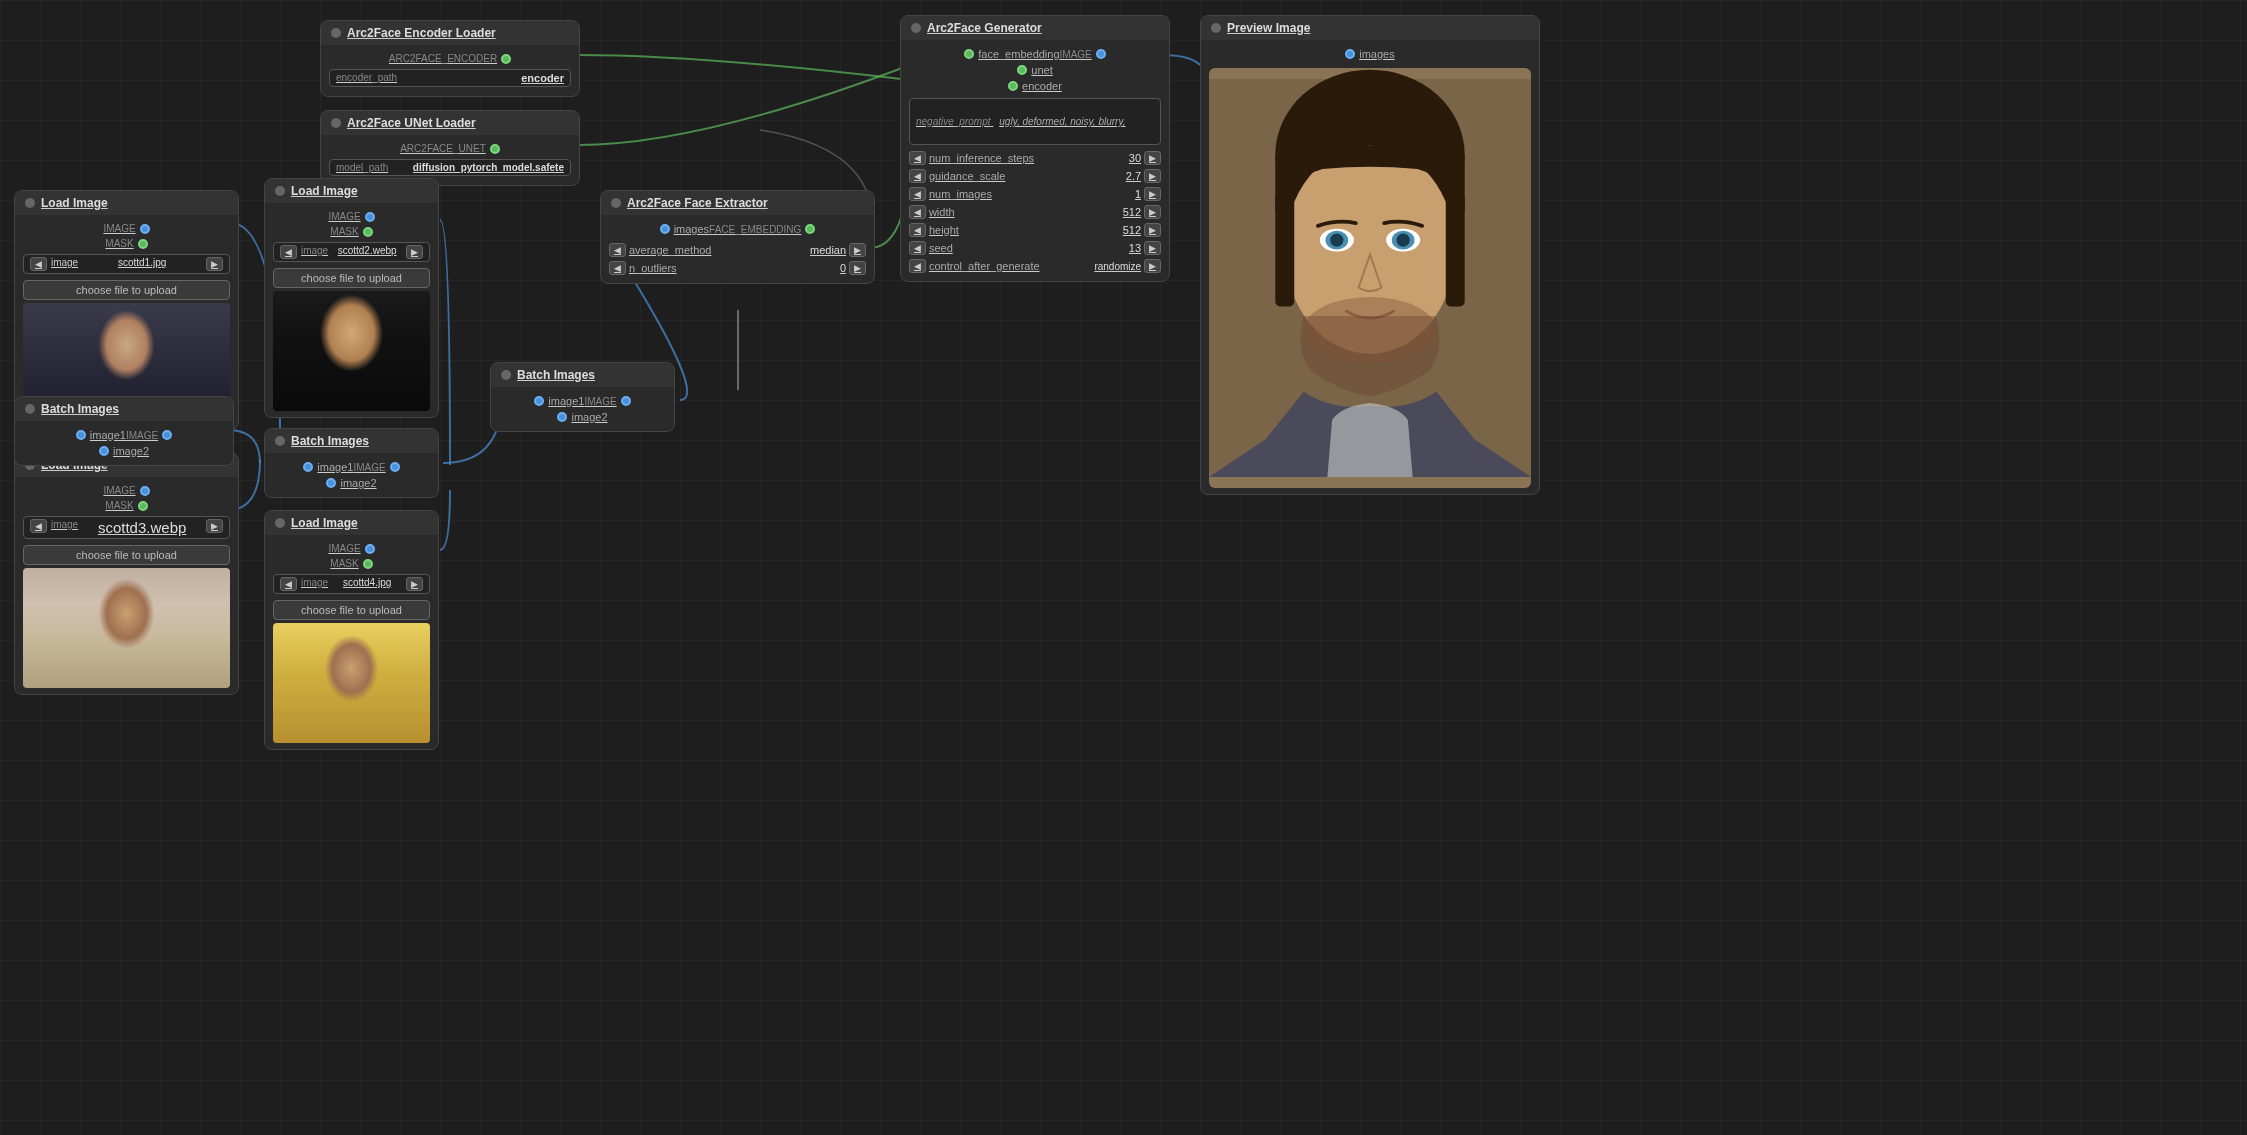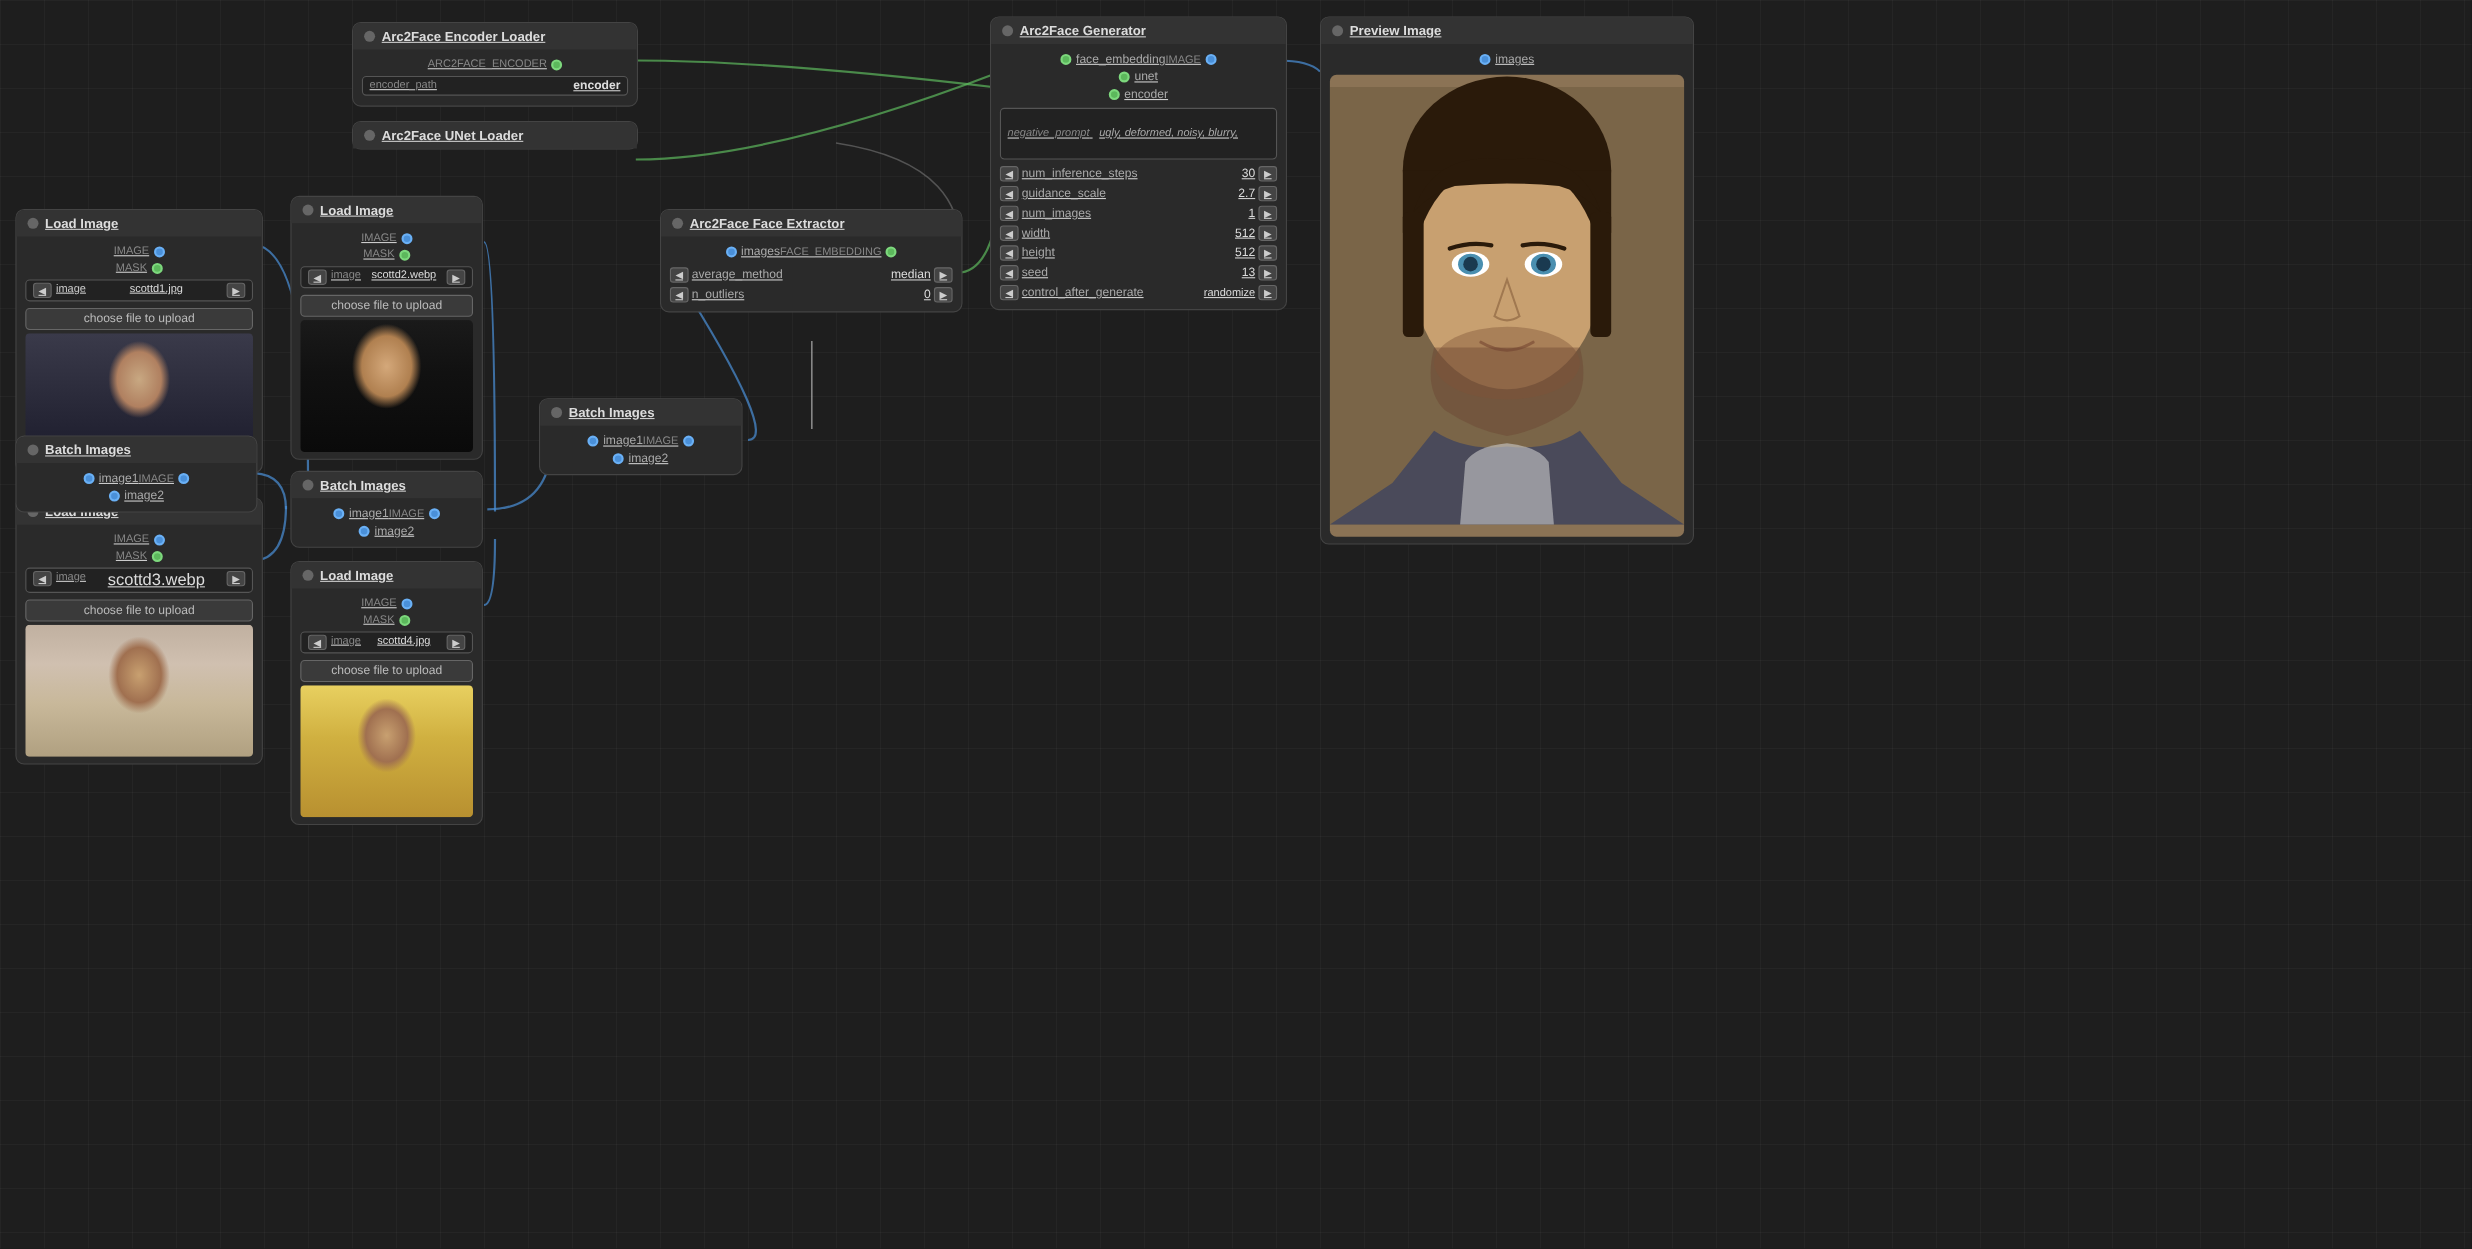--- a/index.html
+++ b/index.html
@@ -229,20 +229,33 @@
       <span style="font-weight:600;color:#ddd;">encoder</span>
     </div>
   </div>
 </div>
 
 <div class="node" style="left:320px; top:110px; width:260px;">
   <div class="node-header">
     <div class="node-dot"></div>
     <span>Arc2Face UNet Loader</span>
   </div>
+  <div class="node-body">
+    <div class="port-row">
+      <span></span>
+      <div class="port-right">
+        <span style="font-size:10px;color:#888;">ARC2FACE_UNET</span>
+        <div class="port-dot green"></div>
+      </div>
+    </div>
+    <div class="input-field" style="margin:3px 0;">
+      <span style="color:#888;font-size:10px;">model_path</span>
+      <span style="font-weight:600;color:#ddd;font-size:10px;">diffusion_pytorch_model.safete</span>
+    </div>
+  </div>
 </div>
 
 <div class="node" style="left:14px; top:190px; width:225px;">
   <div class="node-header">
     <div class="node-dot"></div>
     <span>Load Image</span>
   </div>
   <div class="node-body">
     <div class="port-row">
       <span></span>

